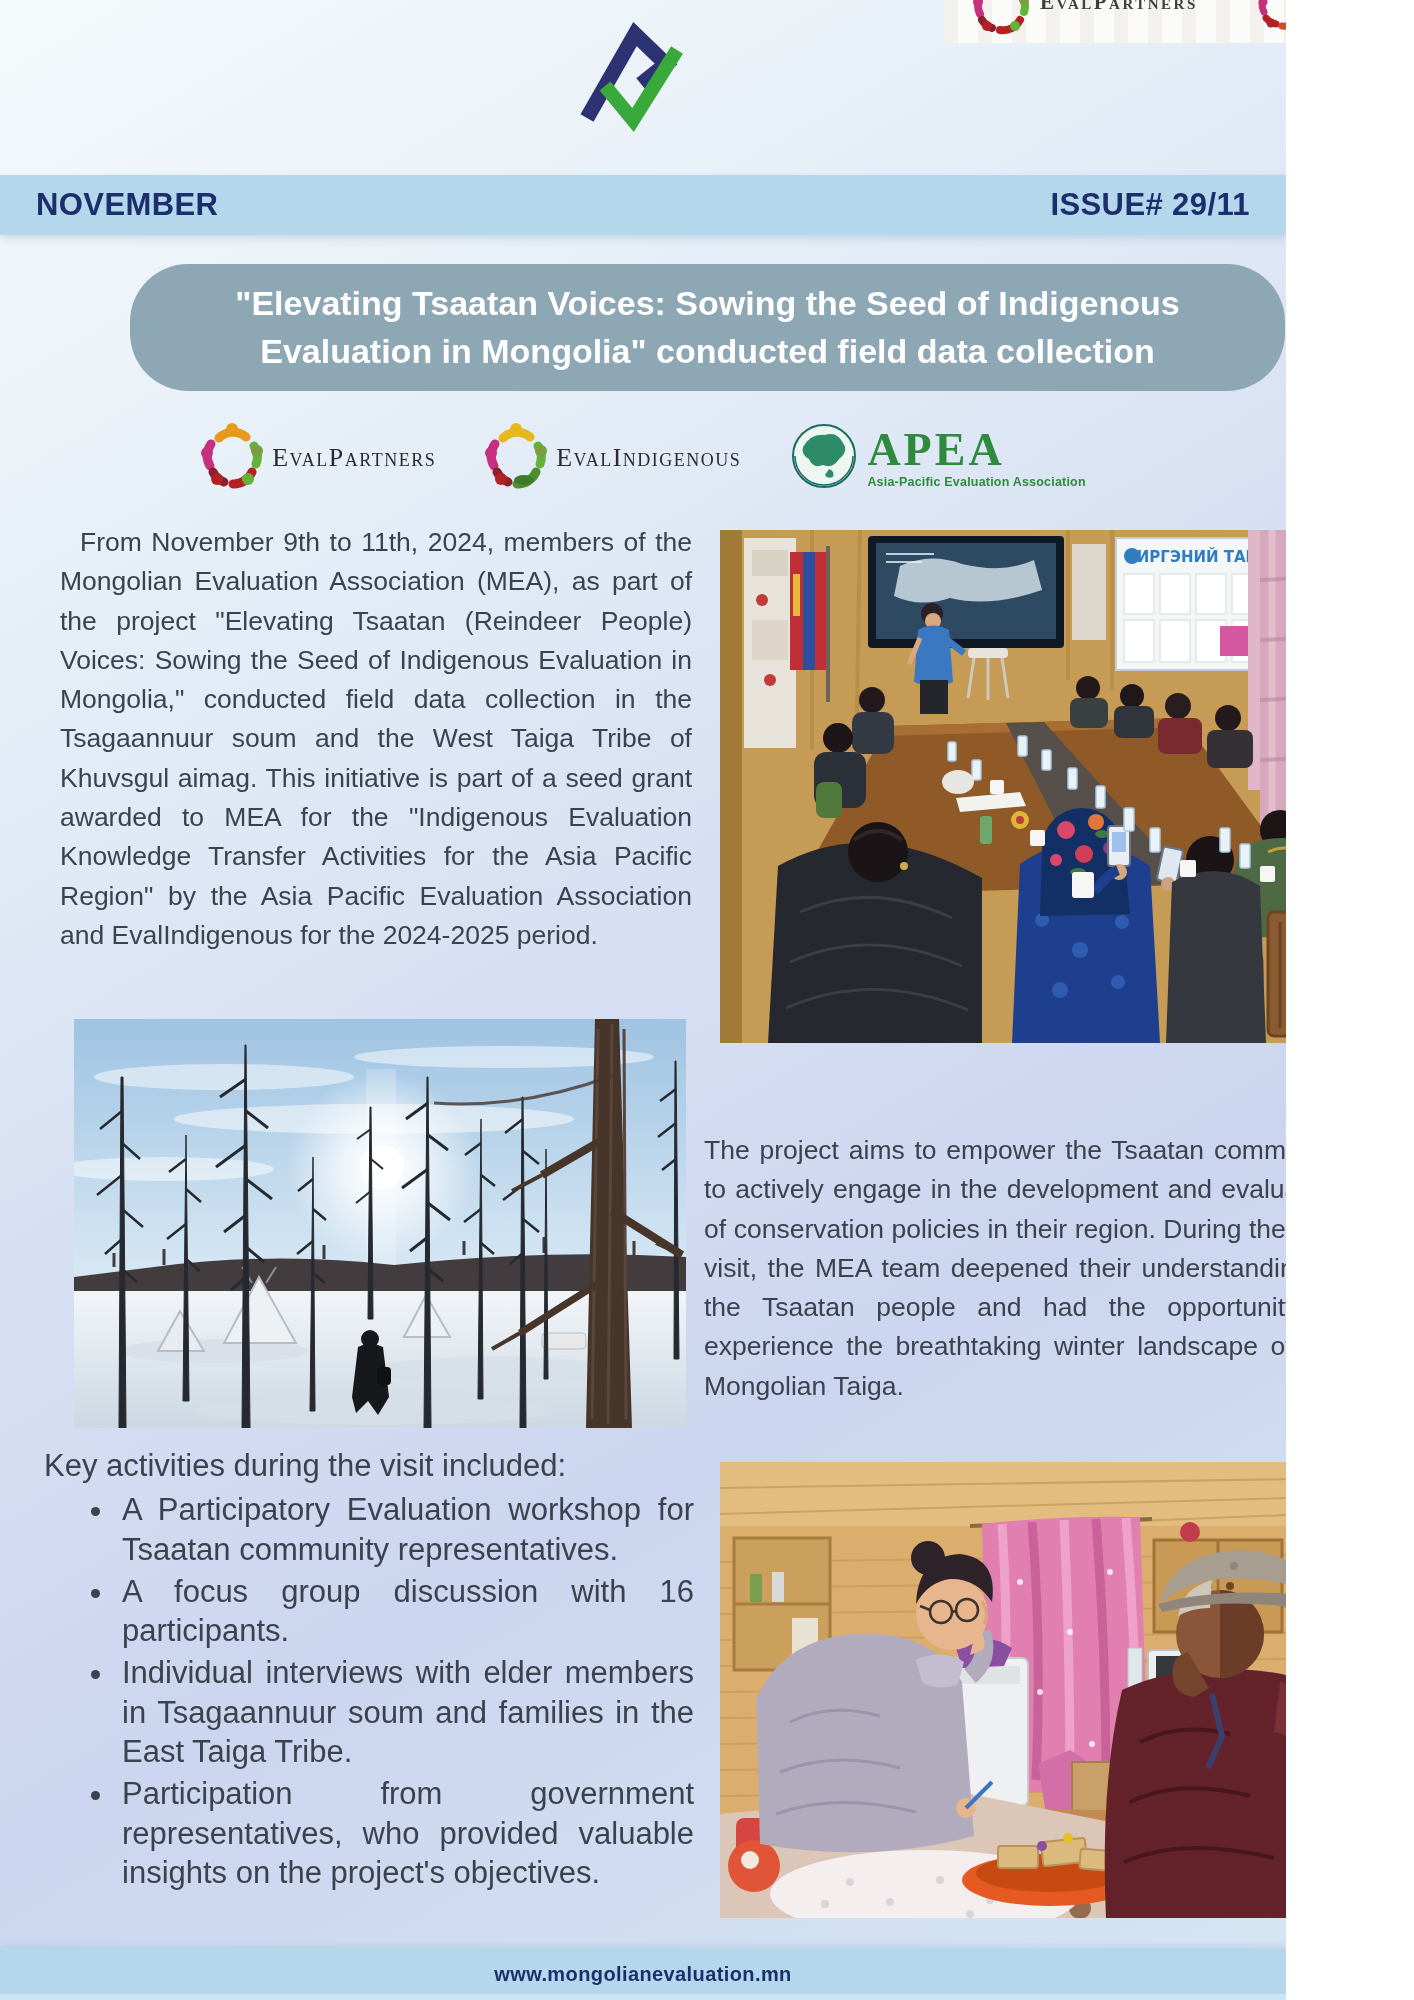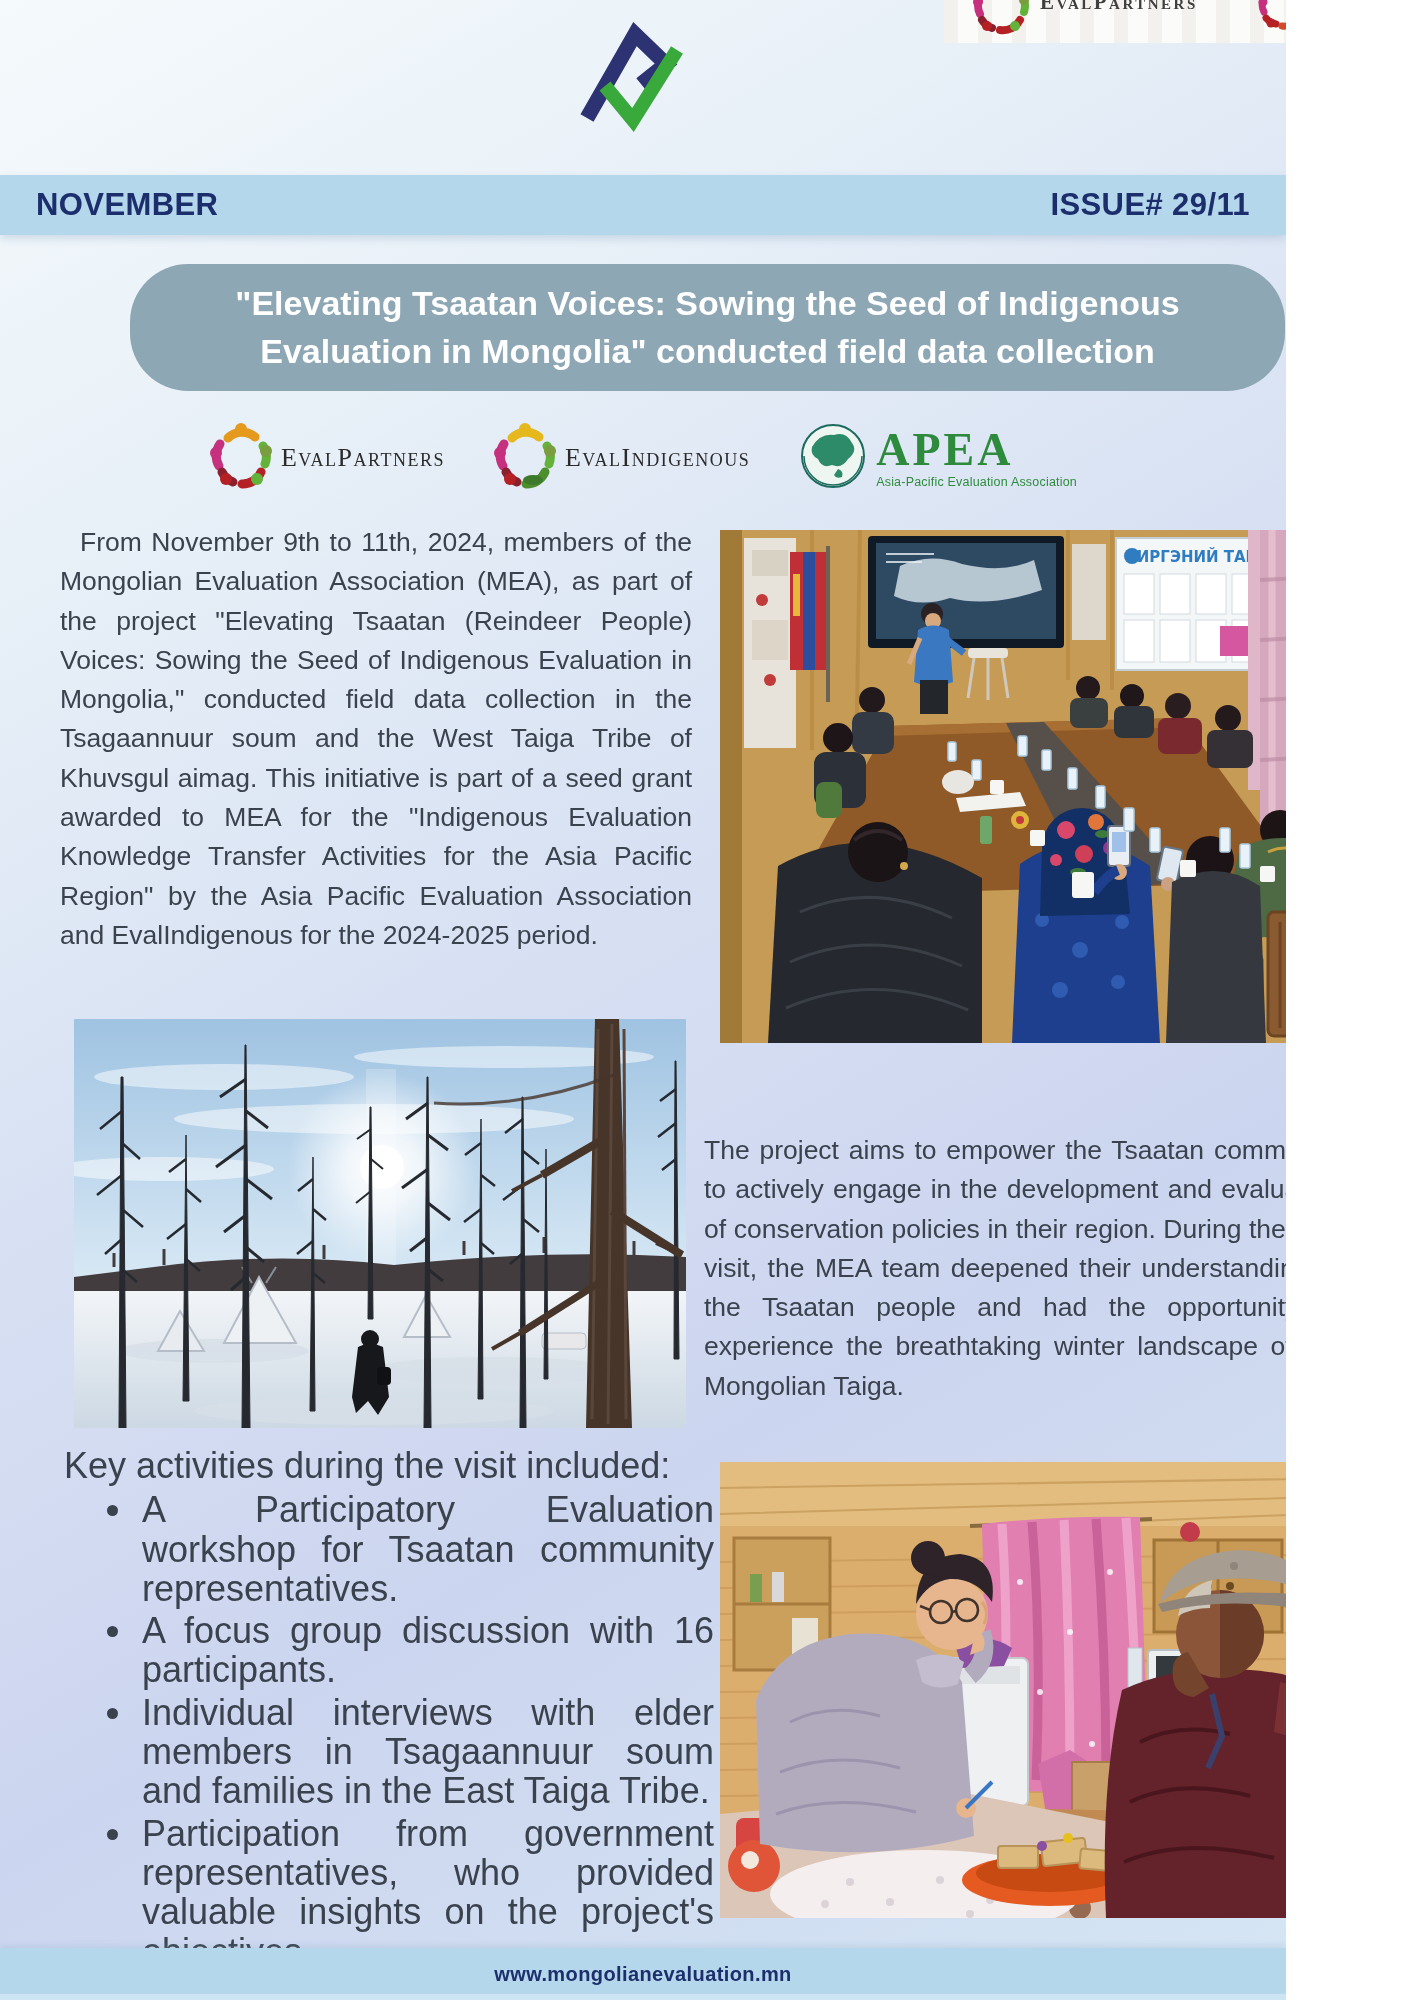--- a/index.html
+++ b/index.html
@@ -49,28 +49,28 @@
     position:absolute; top:420px; left:0; width:100%;
     display:flex; justify-content:center; align-items:center; gap:48px;
   }
   .logo-item { display:flex; align-items:center; gap:8px; }
   .logo-wordmark {
     font-family:"Liberation Serif", serif; font-variant:small-caps;
     font-size:26px; color:#2b2b2b; letter-spacing:1.5px; font-weight:500;
   }
   .apea-col { display:flex; flex-direction:column; line-height:1; }
   .apea-acronym { font-family:"Liberation Serif", serif; font-weight:bold; font-size:46px; color:#2e8b3d; letter-spacing:3px; }
-  .apea-sub { font-size:12.5px; font-weight:normal; color:#2e8b3d; margin-top:3px; letter-spacing:0.2px; }
+  .apea-sub { font-size:12.5px; font-weight:bold; color:#2e8b3d; margin-top:3px; letter-spacing:0.2px; }
 
   
   .para { position:absolute; color:#3a424d; font-size:26.5px; line-height:39.3px; text-align:justify; }
   .para-1 { top:523px; left:60px; width:632px; text-indent:20px; }
   .para-2 { top:1131px; left:704px; width:638px; }
 
-  .keys { position:absolute; top:1446px; left:64px; width:650px; color:#3a424d; font-size:36px; line-height:39.3px; }
+  .keys { position:absolute; top:1446px; left:44px; width:650px; color:#3a424d; font-size:31px; line-height:39.3px; }
   .keys-heading { margin:0; }
   .keys ul { margin:5px 0 0 0; padding-left:72px; }
   .keys li { padding-left:6px; margin-bottom:3px; text-align:justify; }
 
   
   .photo { position:absolute; overflow:hidden; }
   .photo svg { display:block; }
   .photo-meeting { top:530px; left:720px; width:632px; height:513px; }
   .photo-forest  { top:1019px; left:74px; width:612px; height:409px; }
   .photo-interview { top:1462px; left:720px; width:640px; height:456px; }

